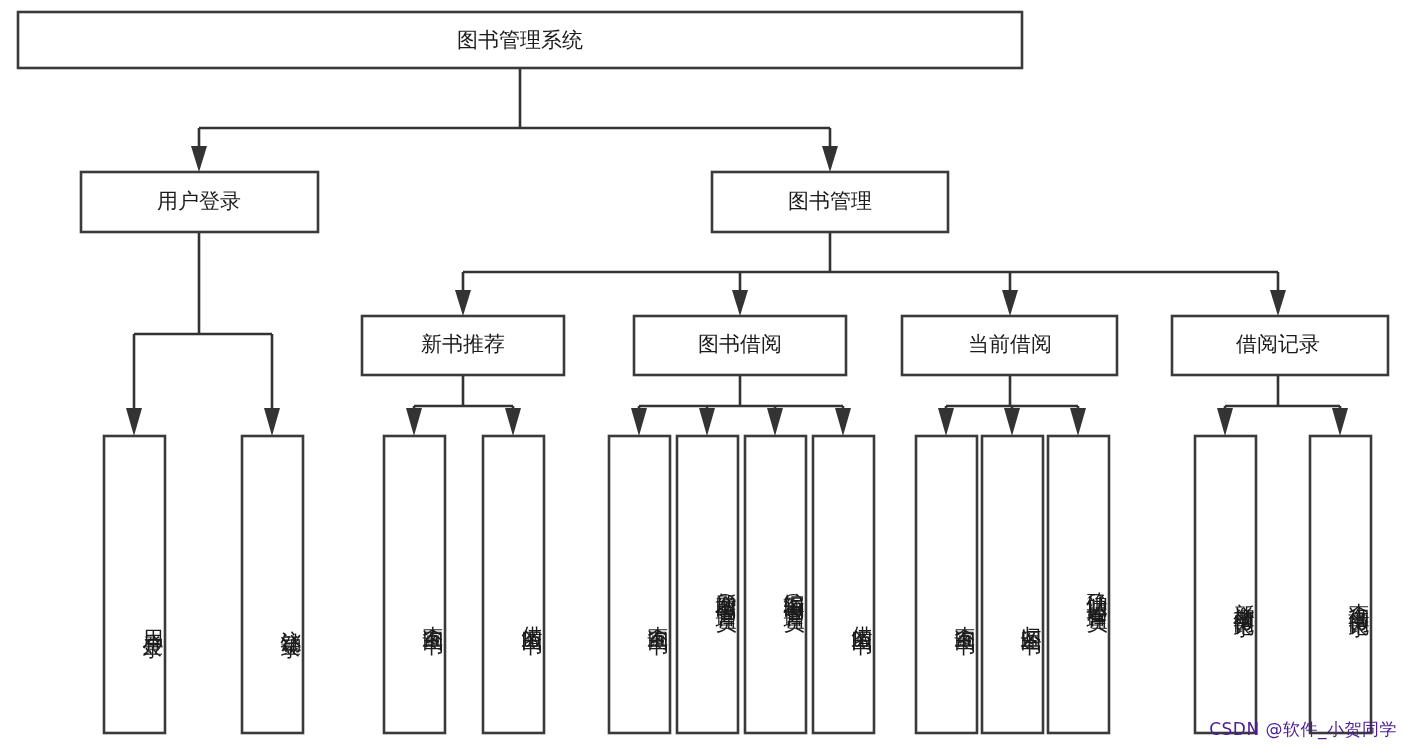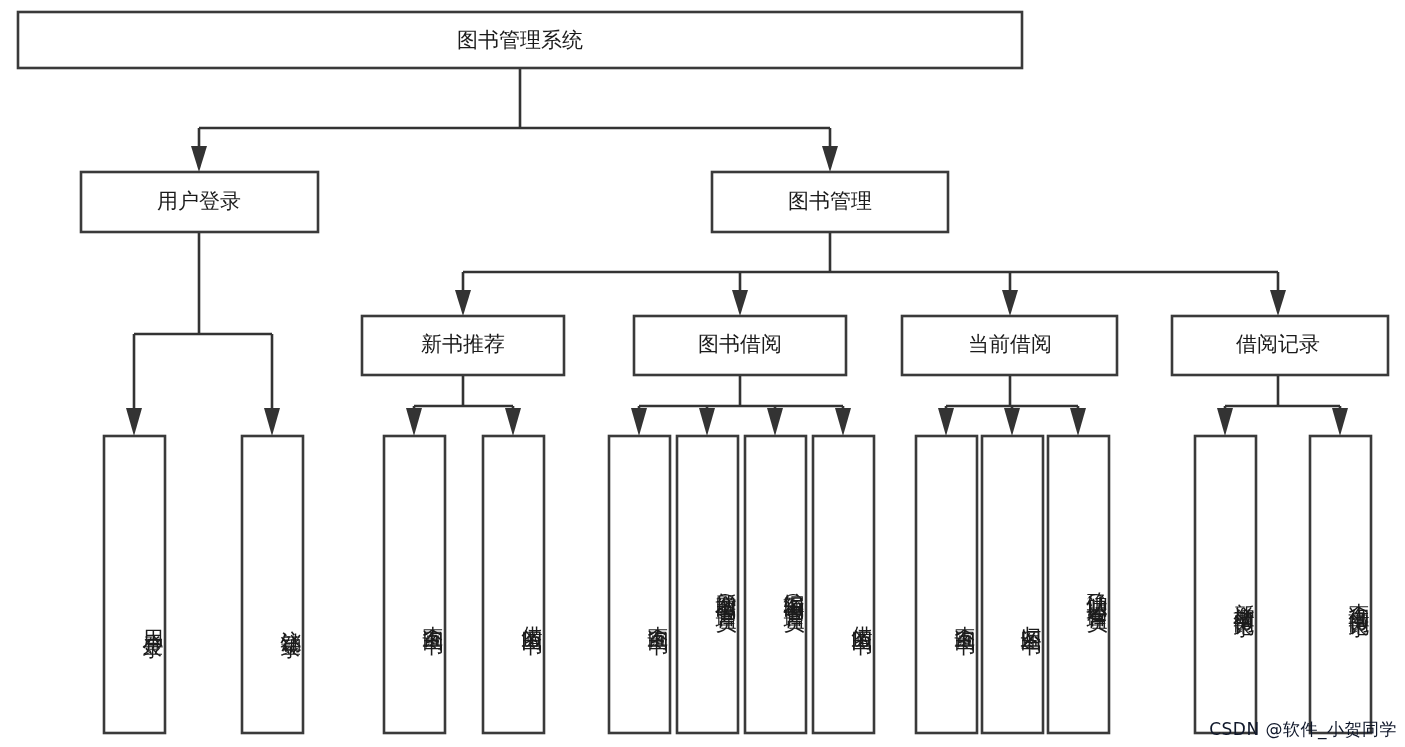--- a/index.html
+++ b/index.html
@@ -31,21 +31,21 @@
     text-align:center;
     white-space:nowrap;
     pointer-events:none;
   }
   .watermark{
     position:absolute;
     right:8px;
     bottom:6px;
     font-family:"DejaVu Sans","Liberation Sans",sans-serif;
     font-size:17px;
-    color:#0f172a;
+    color:#4c1d95;
     letter-spacing:.5px;
     white-space:nowrap;
   }
 </style>
 </head>
 <body>
 
 <div id="stage">
 
   <svg class="diagram" viewBox="0 0 1405 747" xmlns="http://www.w3.org/2000/svg">

